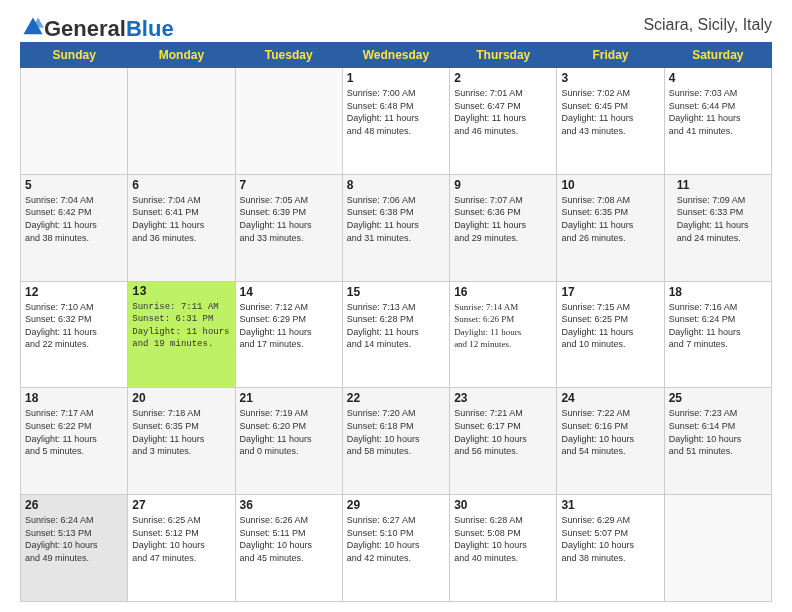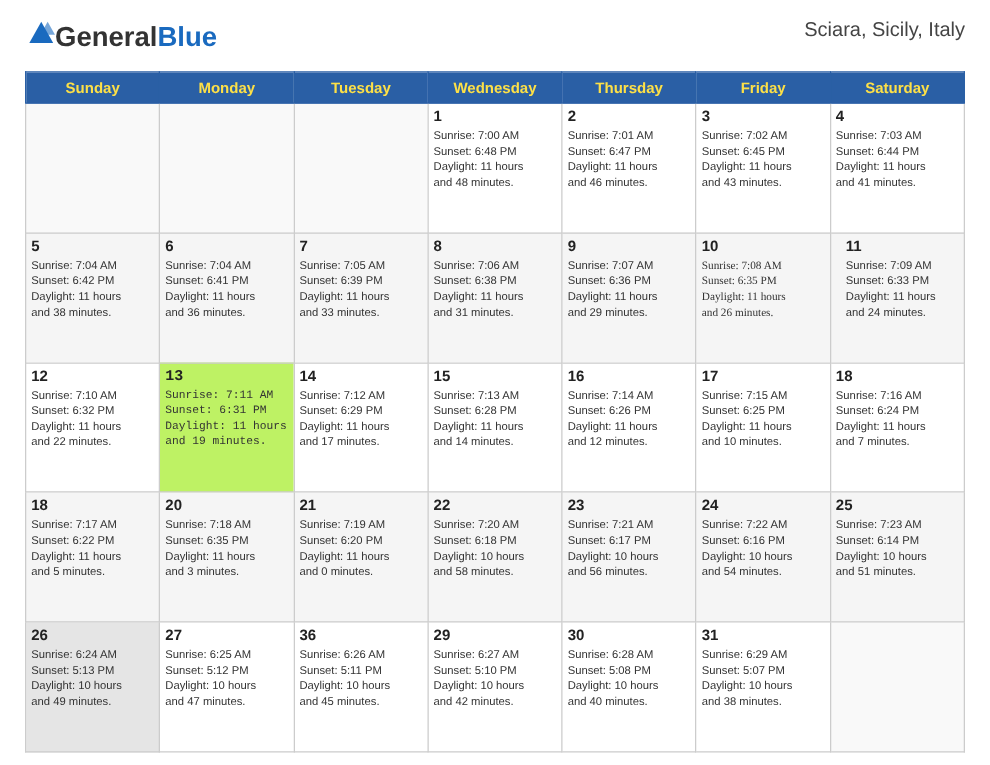--- a/index.html
+++ b/index.html
@@ -14,21 +14,21 @@
       width: 792px;
       height: 612px;
       padding: 16px 20px 10px 20px;
       display: flex;
       flex-direction: column;
     }
     .header {
       display: flex;
       justify-content: space-between;
       align-items: flex-start;
-      margin-bottom: 14px;
+      margin-bottom: 0;
     }
     .logo {
       display: flex;
       align-items: center;
     }
     .logo-text {
       font-size: 22px;
       font-weight: bold;
       line-height: 1;
     }
@@ -193,21 +193,21 @@
           </td>
           <td style="background: rgb(245, 245, 245);">
             <span class="day-number">9</span>
             <div class="day-info" style="white-space: pre-line;">Sunrise: 7:07 AM
 Sunset: 6:36 PM
 Daylight: 11 hours
 and 29 minutes.</div>
           </td>
           <td style="background: rgb(245, 245, 245);">
             <span class="day-number">10</span>
-            <div class="day-info" style="white-space: pre-line; font-family: Liberation Serif, serif;">Sunrise: 7:08 AM
+            <div class="day-info" style="white-space: pre-line;">Sunrise: 7:08 AM
 Sunset: 6:35 PM
 Daylight: 11 hours
 and 26 minutes.</div>
           </td>
           <td style="background: rgb(245, 245, 245); padding-left: 12px;">
             <span class="day-number">11</span>
             <div class="day-info" style="white-space: pre-line;">Sunrise: 7:09 AM
 Sunset: 6:33 PM
 Daylight: 11 hours
 and 24 minutes.</div>
@@ -237,21 +237,21 @@
           </td>
           <td style="background: rgb(255, 255, 255);">
             <span class="day-number">15</span>
             <div class="day-info" style="white-space: pre-line;">Sunrise: 7:13 AM
 Sunset: 6:28 PM
 Daylight: 11 hours
 and 14 minutes.</div>
           </td>
           <td style="background: rgb(255, 255, 255);">
             <span class="day-number">16</span>
-            <div class="day-info" style="white-space: pre-line;">Sunrise: 7:14 AM
+            <div class="day-info" style="white-space: pre-line; font-family: Liberation Serif, serif;">Sunrise: 7:14 AM
 Sunset: 6:26 PM
 Daylight: 11 hours
 and 12 minutes.</div>
           </td>
           <td style="background: rgb(255, 255, 255);">
             <span class="day-number">17</span>
             <div class="day-info" style="white-space: pre-line;">Sunrise: 7:15 AM
 Sunset: 6:25 PM
 Daylight: 11 hours
 and 10 minutes.</div>

